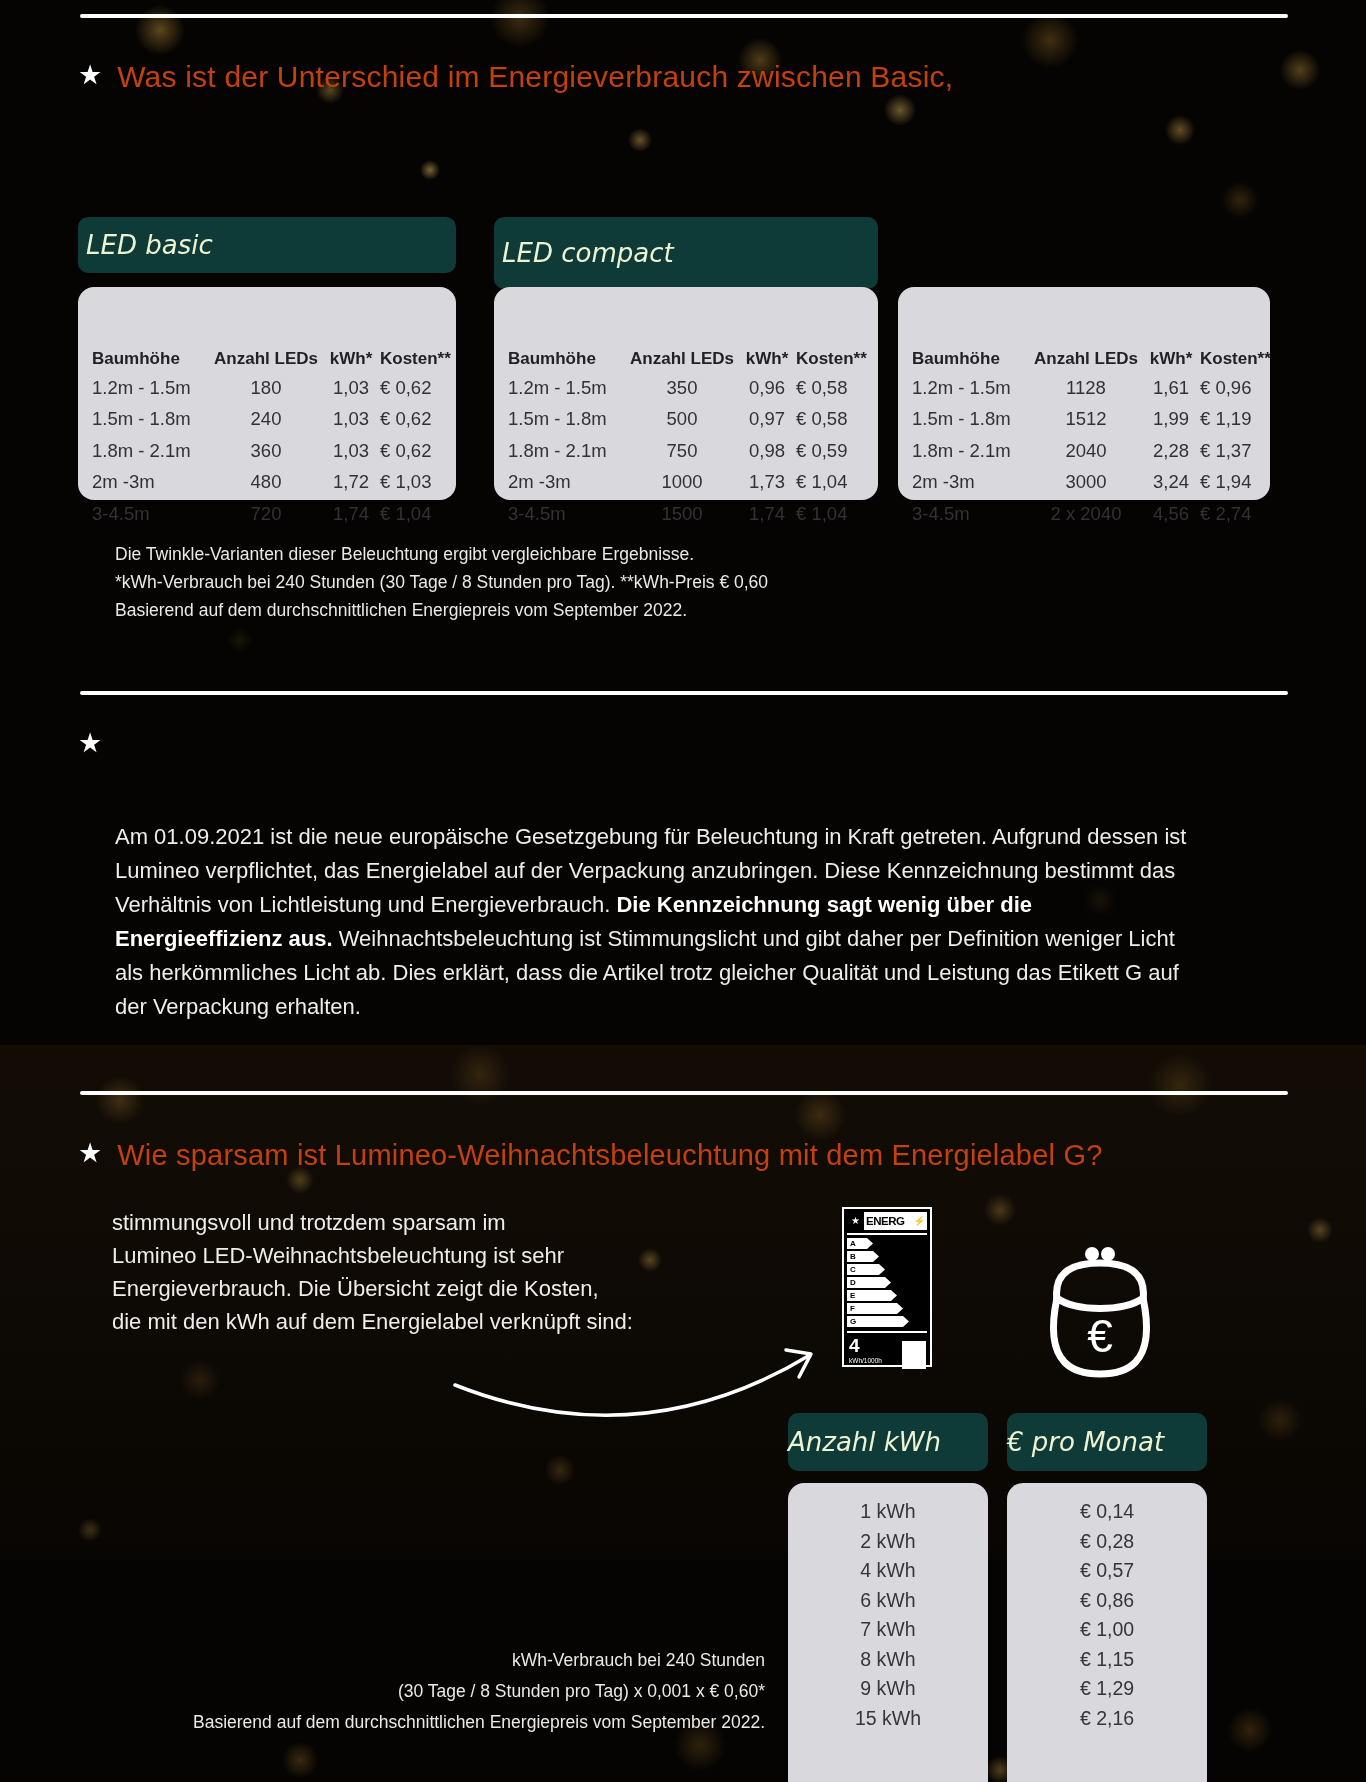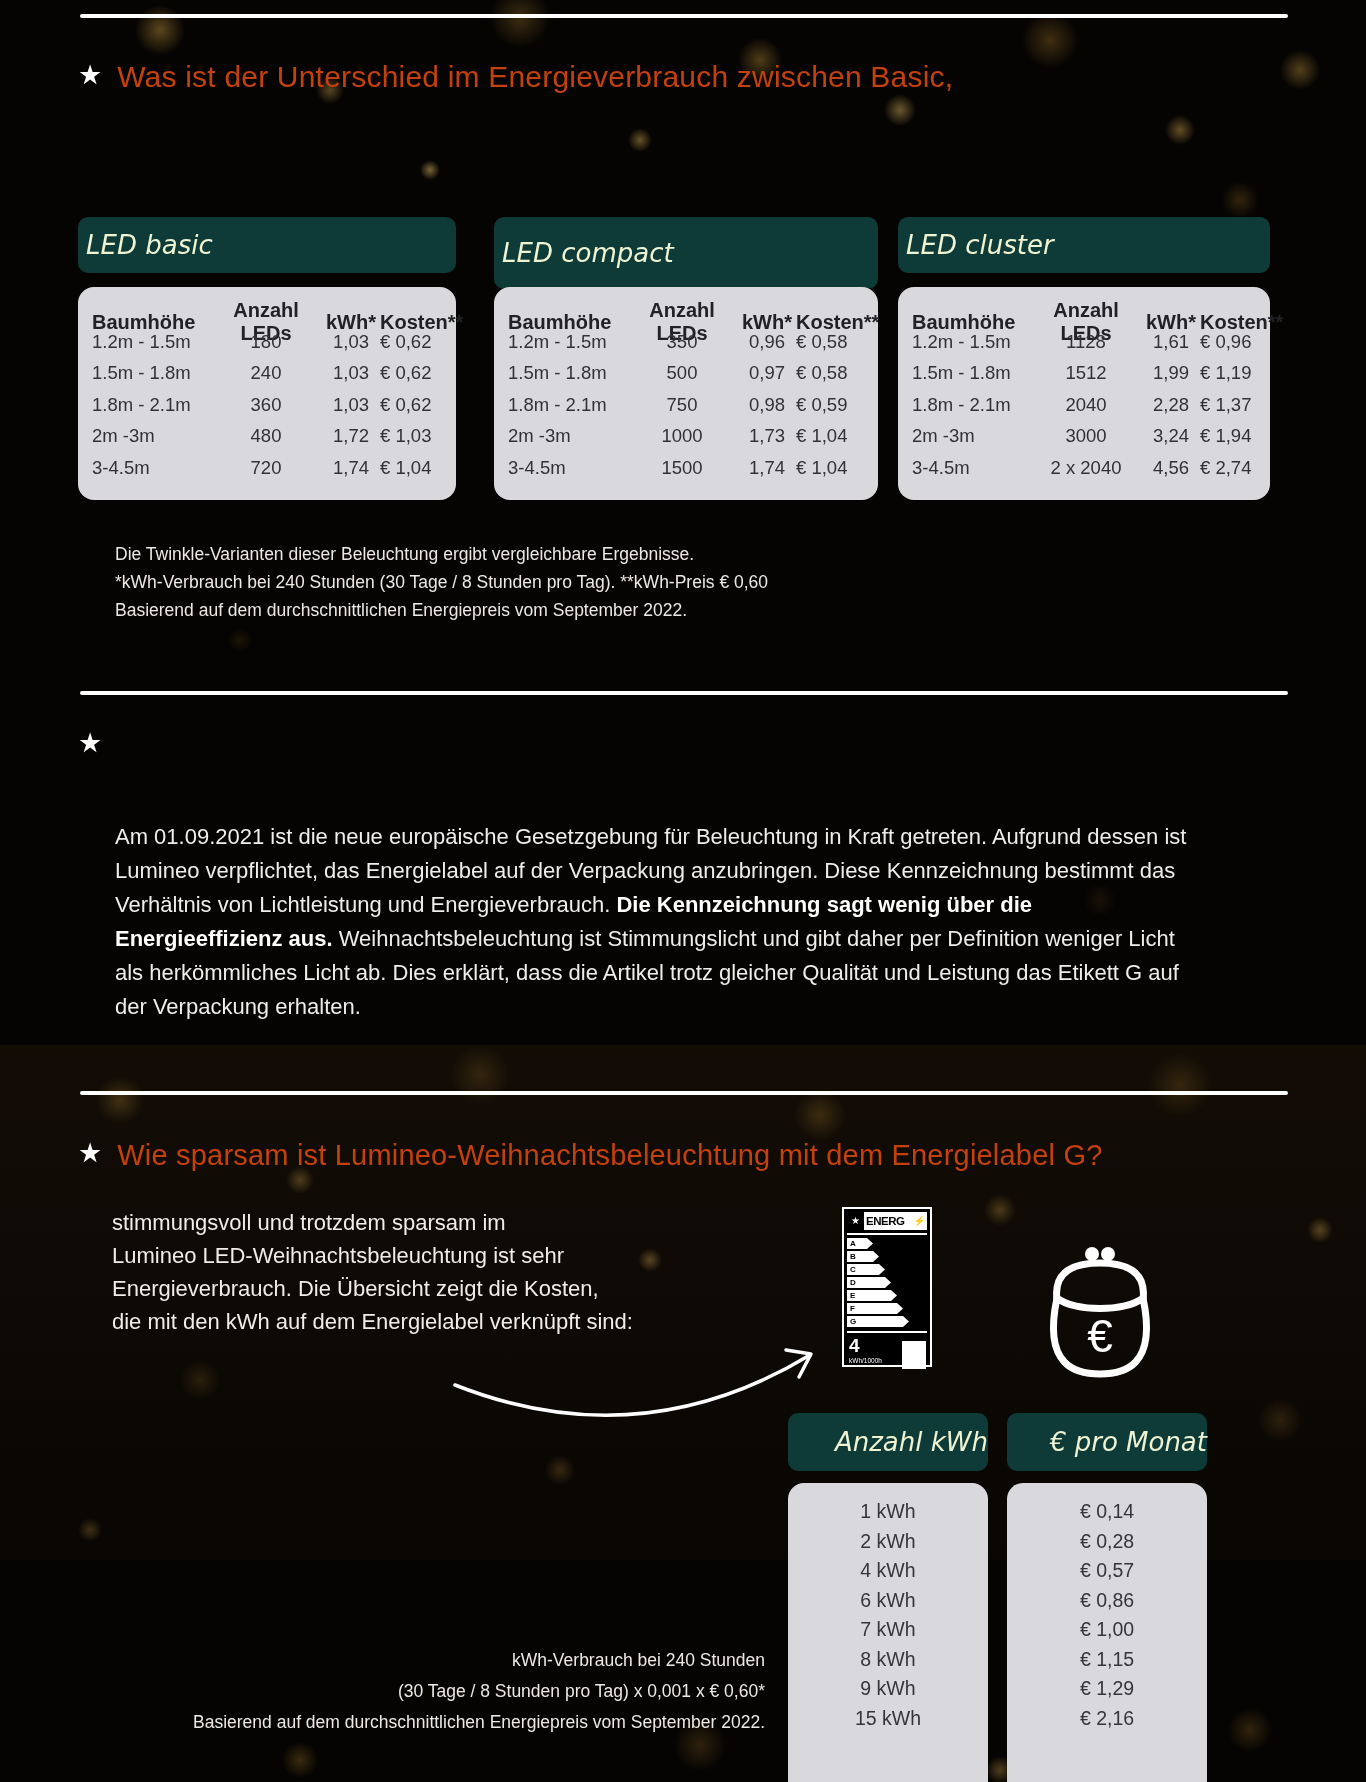--- a/index.html
+++ b/index.html
@@ -49,26 +49,26 @@
   .band { position:absolute; left:0; top:1045px; width:1366px; height:515px; z-index:0;
           background: linear-gradient(rgba(48,33,14,.30), rgba(26,17,8,.12)); }
   .abs { position: absolute; z-index: 2; }
   .rule { position:absolute; left:80px; width:1208px; height:4px; background:#fff; border-radius:2px; z-index:2; }
   .heading { display:flex; align-items:flex-start; z-index:2; }
   .star { font-size:27px; line-height:40px; margin-right:15px; color:#fff; }
   .htxt { font-size:30px; font-weight:400; line-height:44px; color:#c2410c; letter-spacing:.2px; }
   .teal { background:#0e3a38; border-radius:10px; display:flex; align-items:center; }
   .teal .ttl { font-style: italic; font-family:"DejaVu Sans", sans-serif; font-size:26px; color:#eef3d2; }
   .t-ttl-left { padding-left:8px; }
-  .t-ttl-center { justify-content:flex-end; }
+  .t-ttl-center { justify-content:flex-start; }
   .panel { background:#d9d8dd; border-radius:16px; color:#323236; }
   .tbl-panel { padding:12px 12px 0 14px; }
   .tr { display:grid; grid-template-columns:118px 112px 58px auto; align-items:center; height:31.5px; font-size:18.5px; }
   .tr .c2, .tr .c3 { text-align:center; }
-  .thead { font-weight:700; font-size:20px; color:#222226; height:27px; }
+  .thead { font-weight:700; font-size:17px; color:#222226; height:27px;margin-top:46px; }
   .fnote { font-size:17.5px; line-height:28px; color:#ece9e4; z-index:2; }
   .para { font-size:22px; line-height:34px; color:#efedea; z-index:2; }
   .para b { font-weight:700; color:#fff; }
   .intro { font-size:22px; line-height:33px; color:#efedea; z-index:2; }
   .intro span { display:block; }
   
   .elabel { position:absolute; left:842px; top:1207px; width:90px; height:160px;
             background:#000; border:2px solid #fff; z-index:3; }
   .el-head { display:flex; height:18px; margin:3px 3px 3px 3px; background:#fff; align-items:stretch; }
   .el-star { width:17px; background:#000; color:#fff; font-size:10px; line-height:18px; text-align:center; }
@@ -183,23 +183,20 @@
       <span class="c4">€ 1,04</span>
     </div>
     <div class="tr">
       <span class="c1">3-4.5m</span>
       <span class="c2">1500</span>
       <span class="c3">1,74</span>
       <span class="c4">€ 1,04</span>
     </div>
   </div>
 
-  <div class="teal t-ttl-left abs" style="left:898px; top:217px; width:372px; height:56px">
-    <span class="ttl">LED cluster</span>
-  </div>
   <div class="panel tbl-panel abs" style="left:898px; top:287px; width:372px; height:213px">
     <div class="tr thead">
       <span class="c1">Baumhöhe</span>
       <span class="c2">Anzahl LEDs</span>
       <span class="c3">kWh*</span>
       <span class="c4">Kosten**</span>
     </div>
     <div class="tr">
       <span class="c1">1.2m - 1.5m</span>
       <span class="c2">1128</span>

